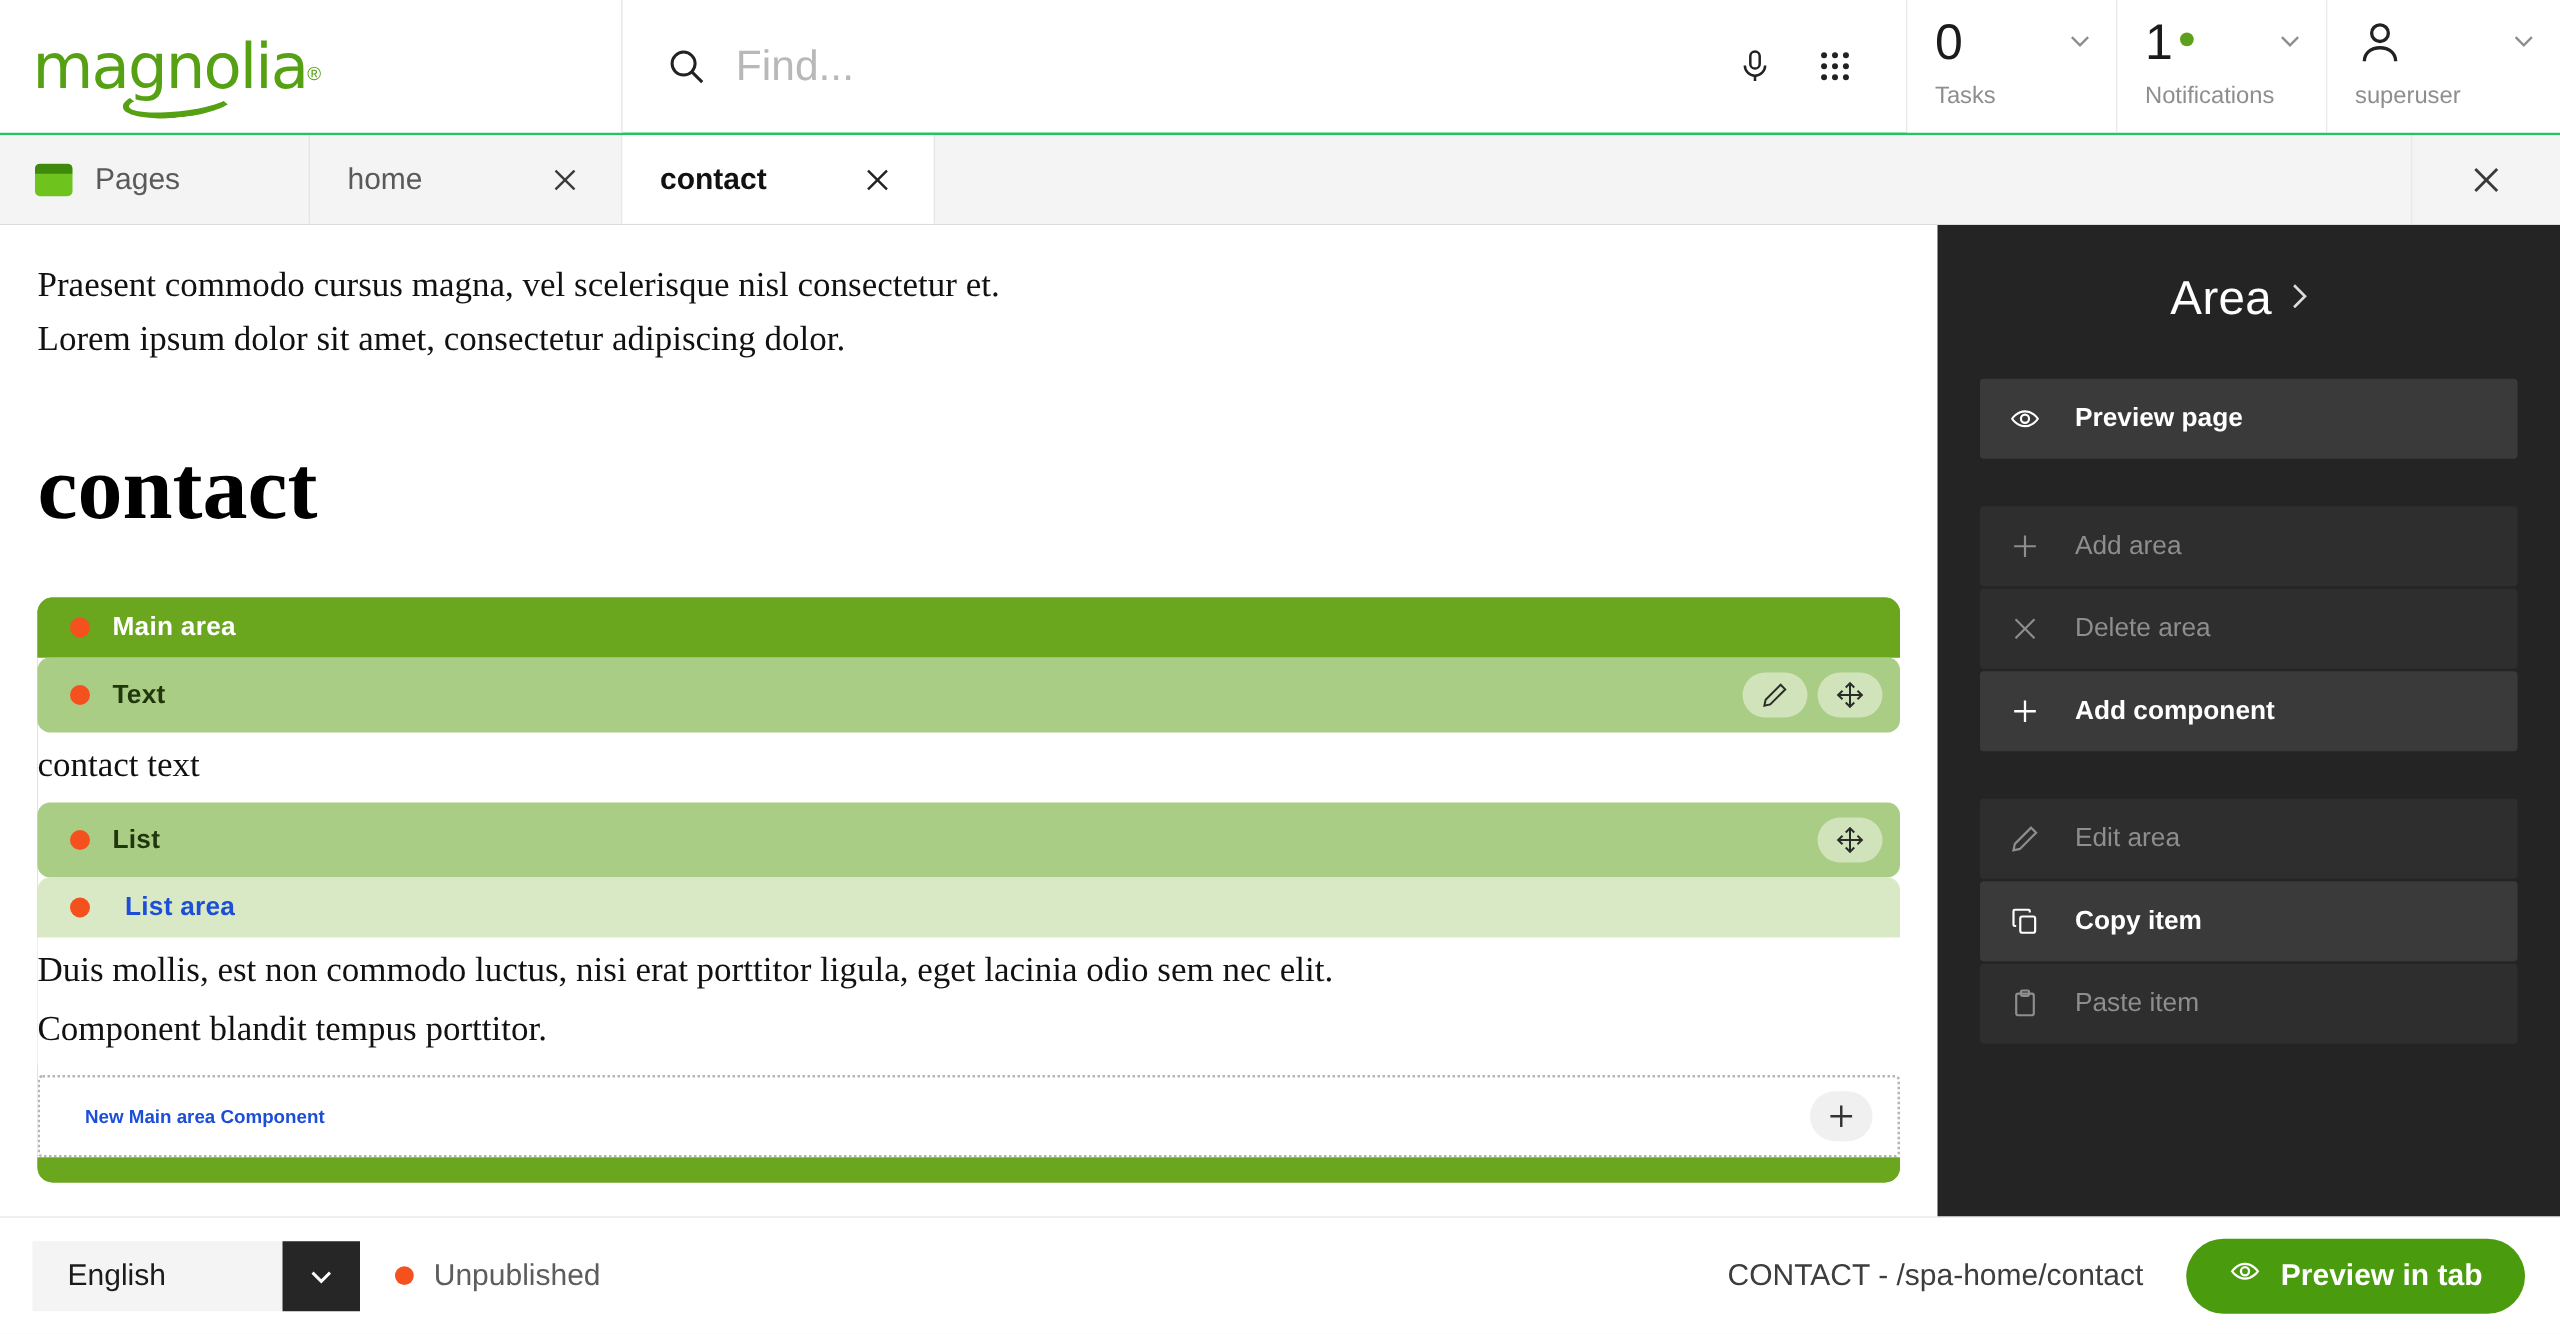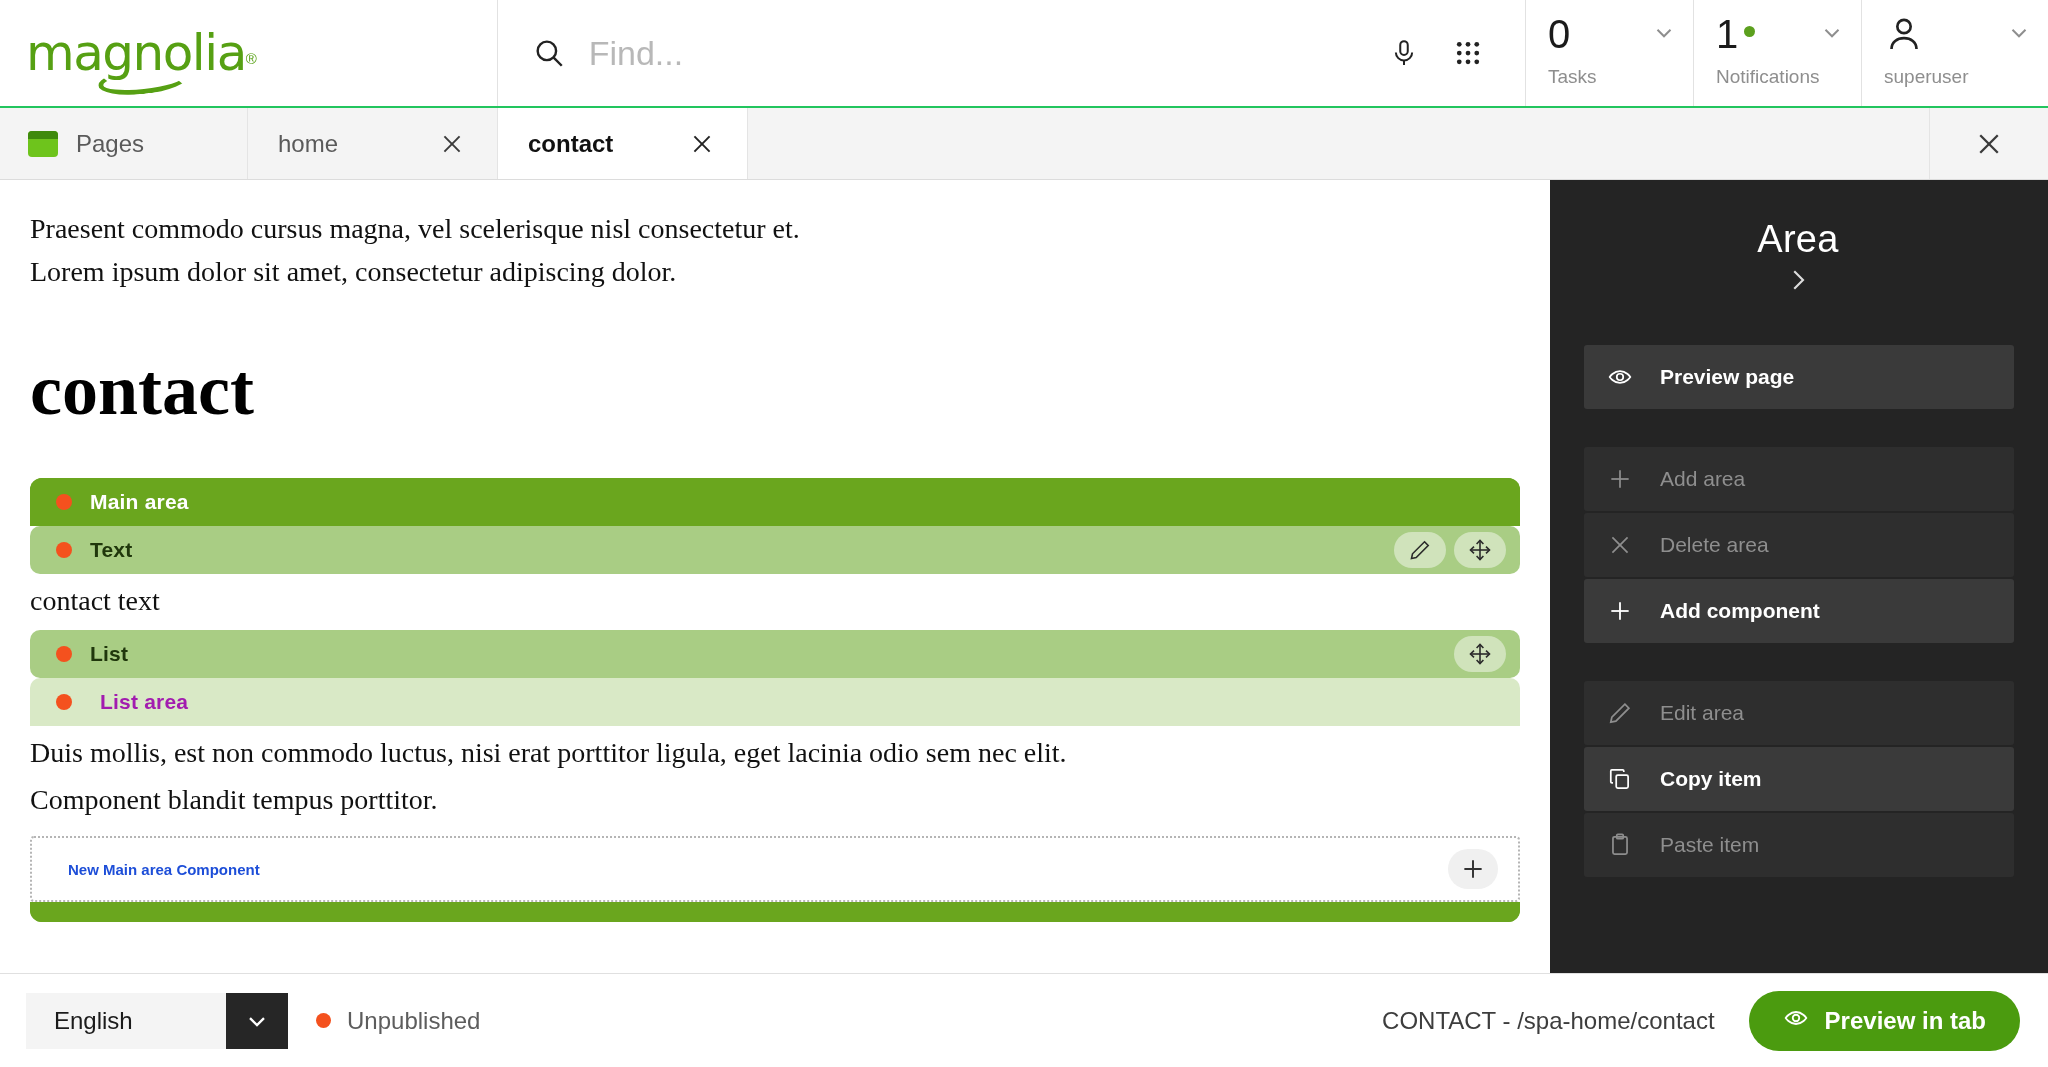--- a/index.html
+++ b/index.html
@@ -140,28 +140,28 @@
   }
   .bar-label {
     display:flex; align-items:center; gap: 18px; padding-left: 26px;
     font-size: 21px; font-weight: bold; letter-spacing: .2px;
   }
   .bar-main .bar-label { color: #ffffff; }
   .status-dot { width: 16px; height: 16px; border-radius: 50%; background: #f4511e; flex:0 0 auto; }
 
   .comp-block { background: #ffffff; }
   .bar-comp {
-    background: #a9cd84; border-radius: 10px; height: 48px; color: #1f3a0b;
+    background: #a9cd84; border-radius: 10px; height: 60px; color: #1f3a0b;
     margin: 0; 
   }
   .bar-comp .bar-label { color: #20370c; }
   .bar-listarea {
     background: #d9e9c6; border-radius: 10px 10px 0 0; height: 48px;
   }
-  .bar-listarea .bar-label { color: #a21caf; gap: 28px; }
+  .bar-listarea .bar-label { color: #1d4ed8; gap: 28px; }
 
   .bar-actions { margin-left: auto; display:flex; align-items:center; gap: 8px; padding-right: 14px; }
   .act-btn {
     width: 52px; height: 36px; border-radius: 18px;
     background: rgba(255,255,255,0.45);
     display:flex; align-items:center; justify-content:center; cursor:pointer;
   }
 
   .body-text {
     font-family: "Liberation Serif", serif;
@@ -187,21 +187,20 @@
   
   .rpanel {
     width: 498px; flex: 0 0 498px;
     background: #242424; color: #fff;
     display: flex; flex-direction: column;
     padding: 0 0 0 0; position: relative;
   }
   .rpanel-head {
     display:flex; align-items:center; justify-content:center;
     padding: 38px 36px 0 34px;
-    flex-direction: column;
   }
   .rpanel-title { font-size: 38px; font-weight: 400; color:#fff; letter-spacing: .3px; }
   .rp-chevron { cursor:pointer; padding: 4px 6px; }
 
   .rp-group { margin-top: 42px; padding: 0 34px; }
   .rp-group.g2 { margin-top: 36px; }
   .rp-group.g3 { margin-top: 36px; }
   .rp-item {
     display:flex; align-items:center; gap: 26px;
     height: 64px; padding-left: 22px; cursor: pointer;

